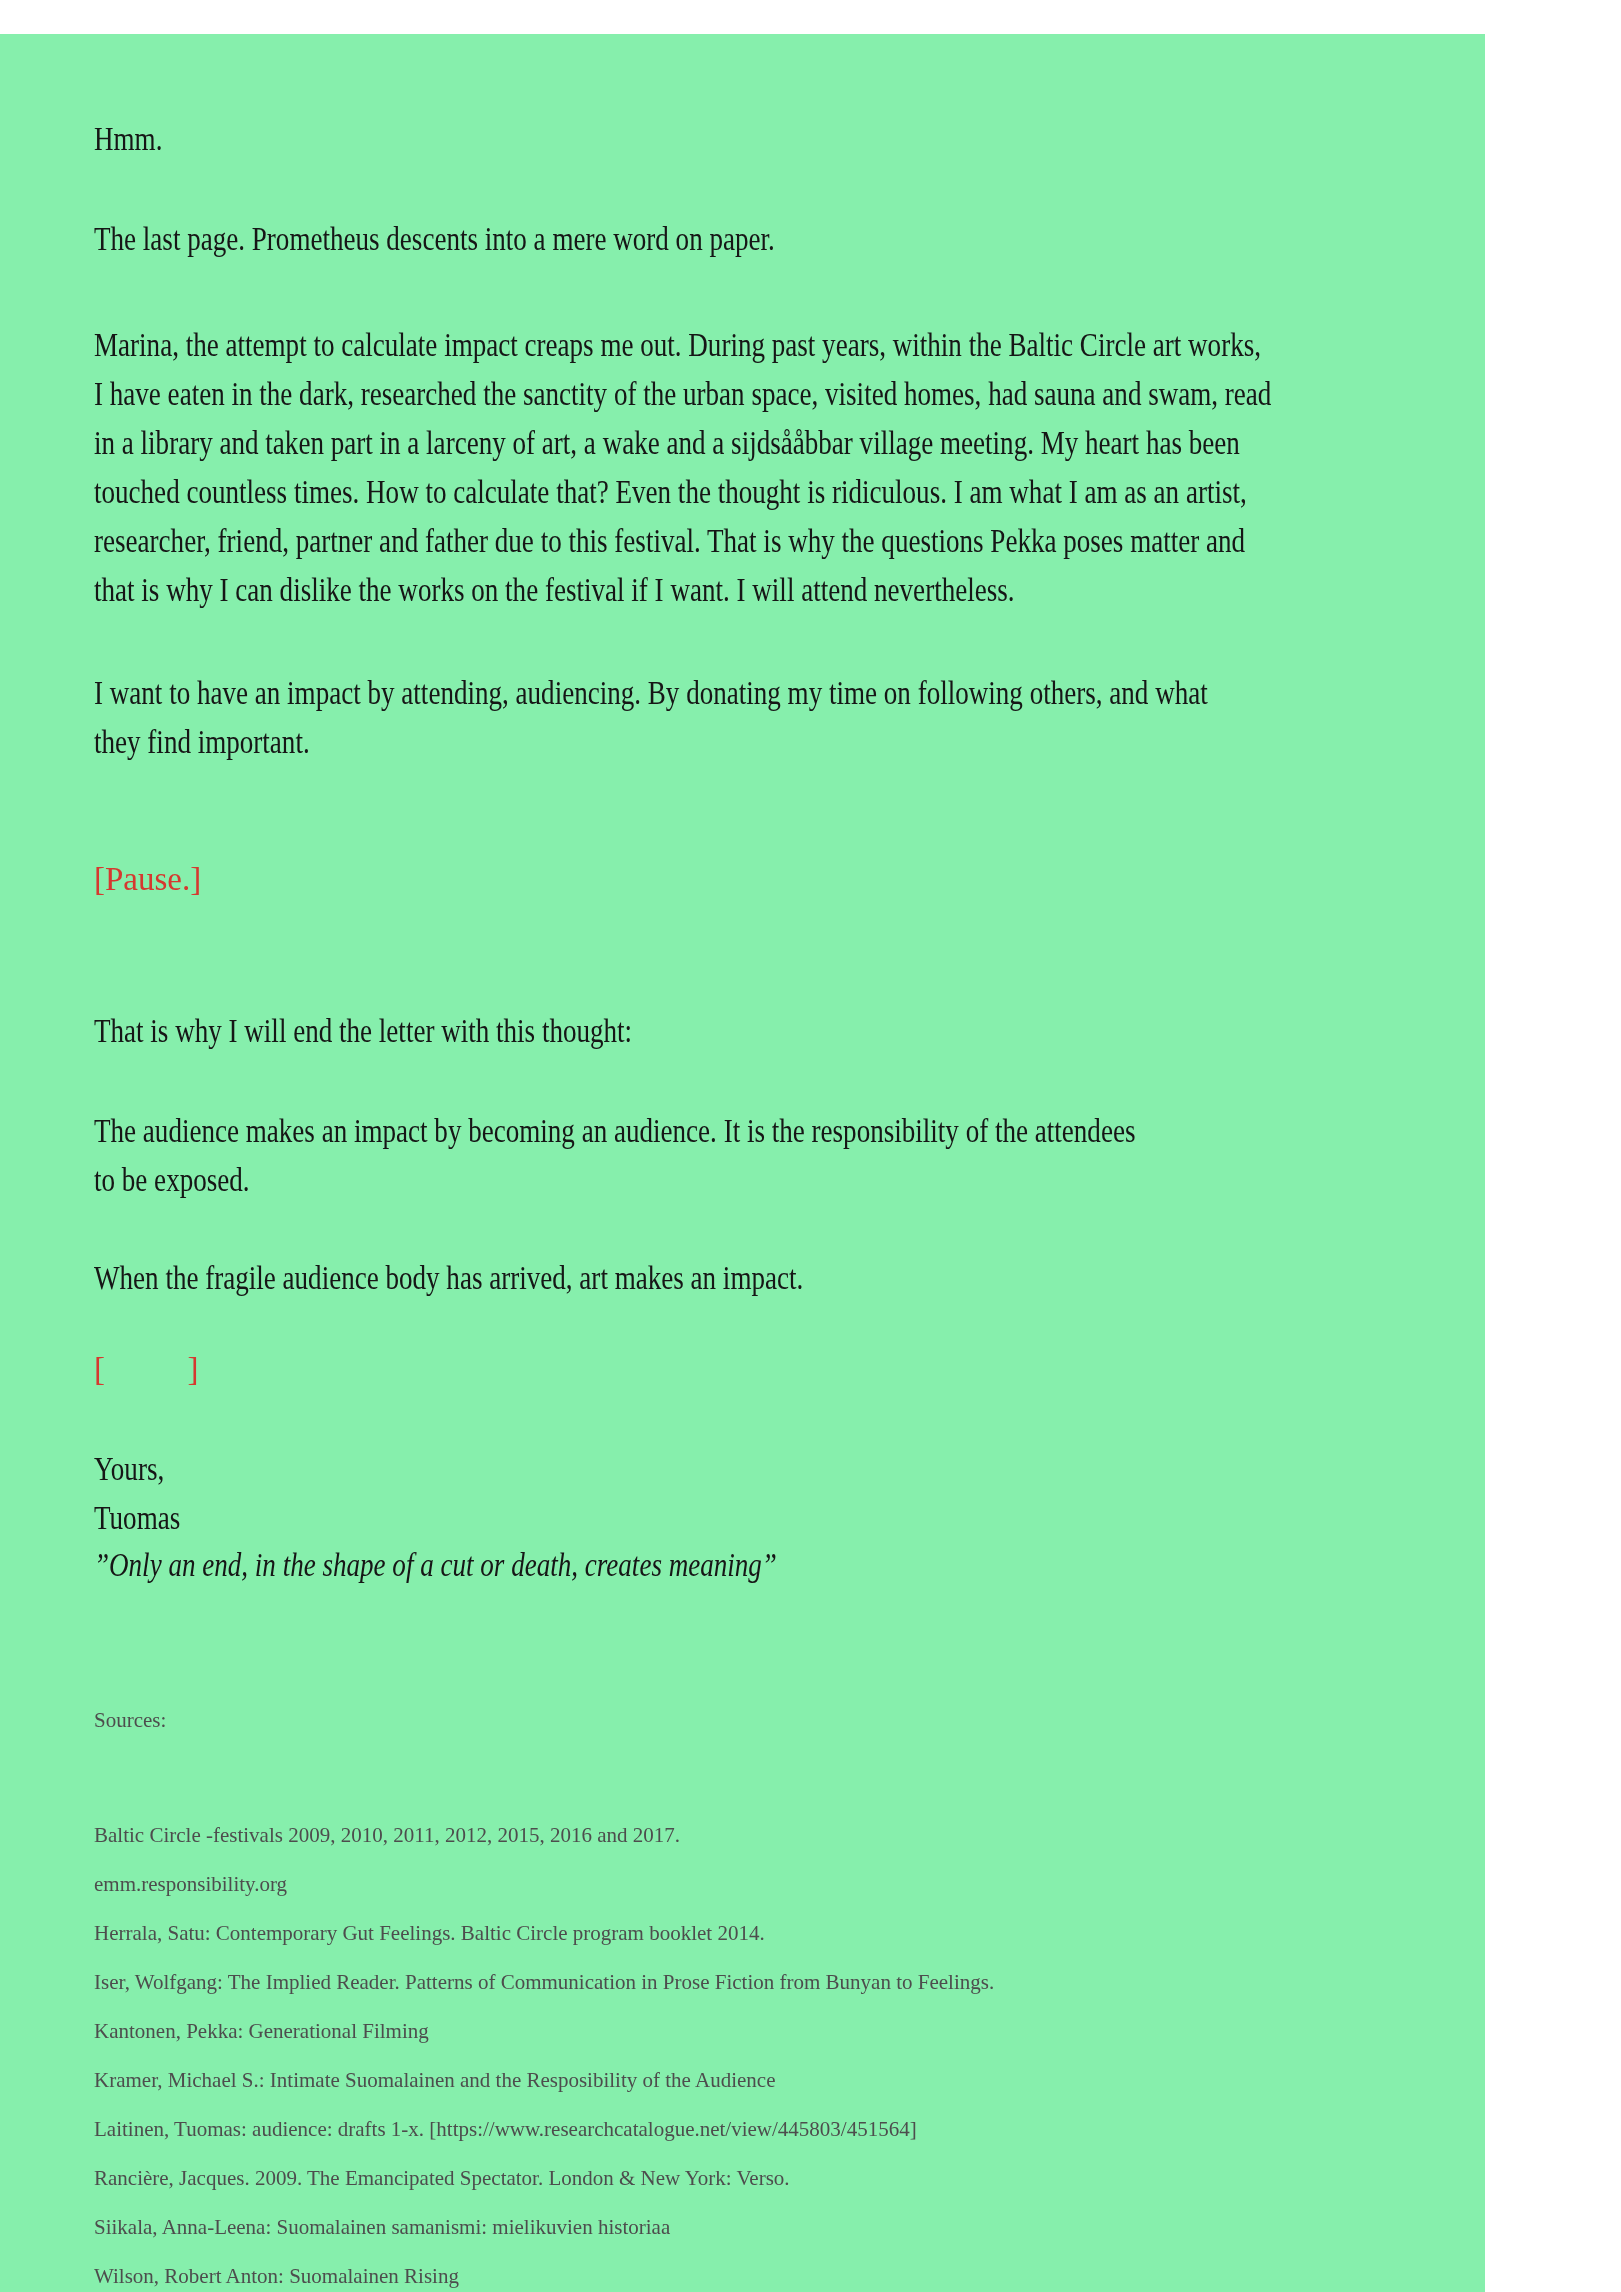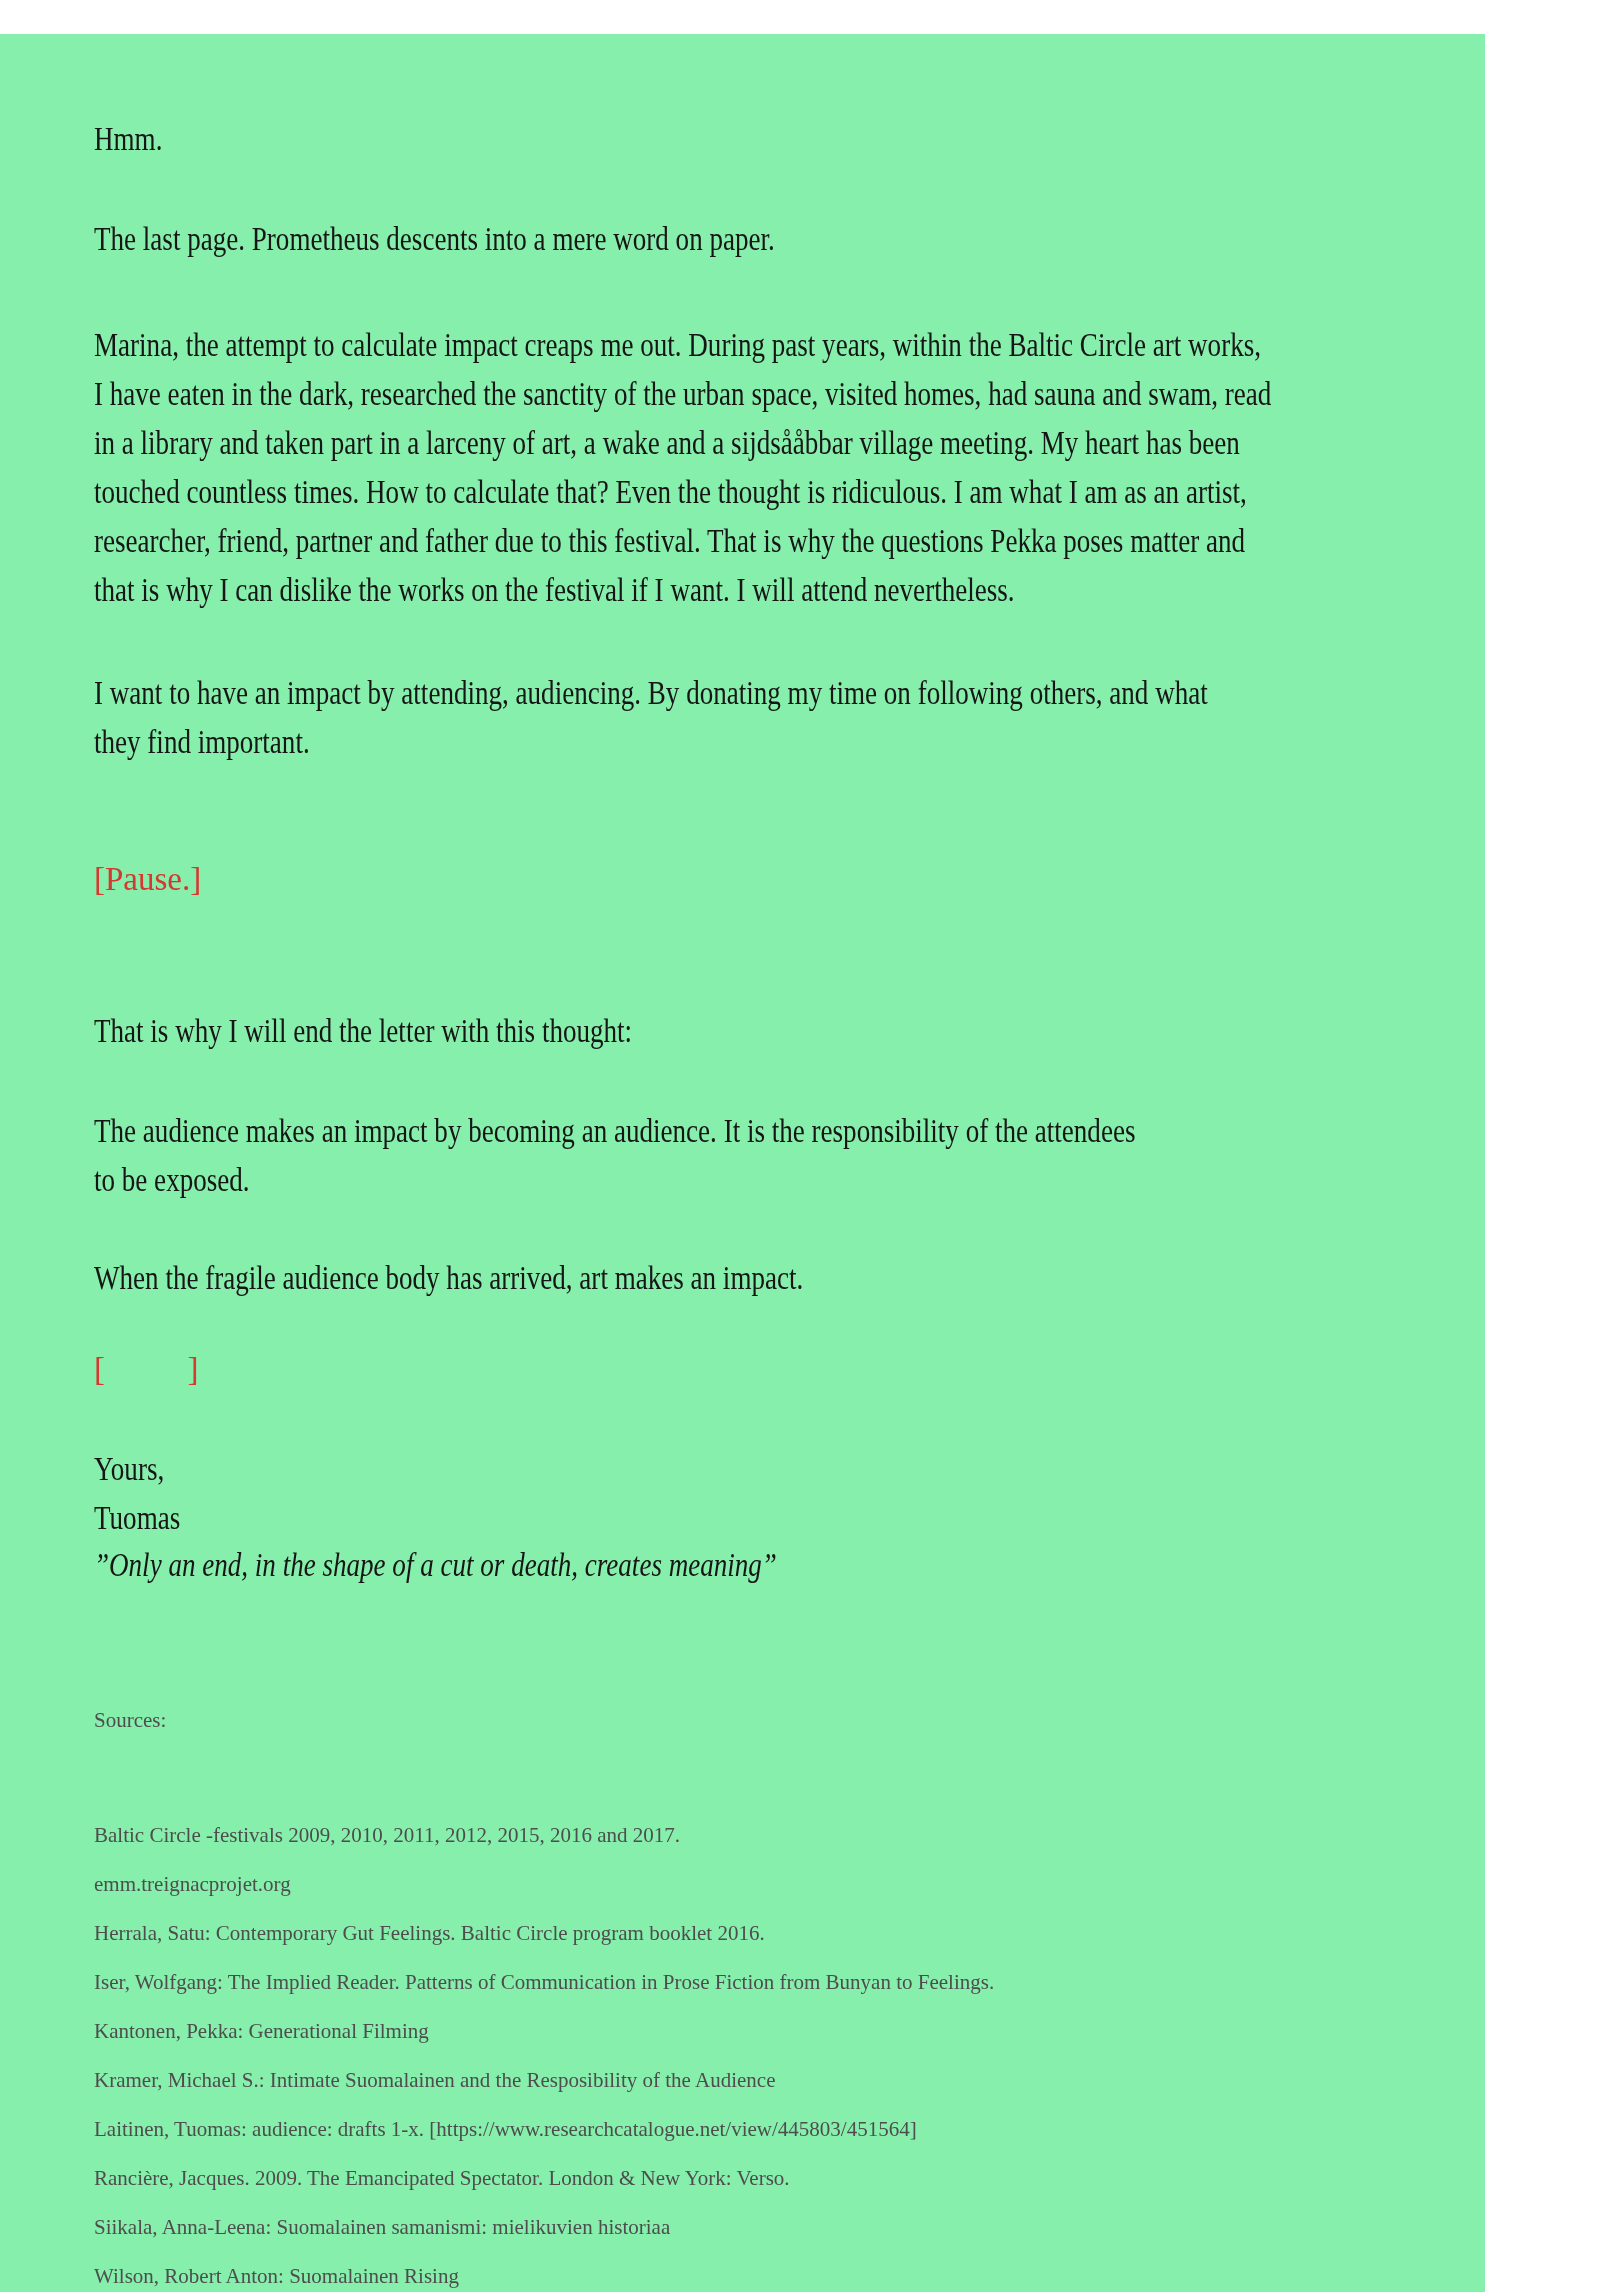--- a/index.html
+++ b/index.html
@@ -91,22 +91,22 @@
 
   <div class="blk condensed" style="top:1411px">Yours,
 Tuomas</div>
 
   <div class="blk condensed italic" style="top:1507px">”Only an end, in the shape of a cut or death, creates meaning”</div>
 
   <div class="blk src" style="top:1662px">Sources:</div>
 
   <div class="blk src" style="top:1777px">
     <div class="src-line">Baltic Circle -festivals 2009, 2010, 2011, 2012, 2015, 2016 and 2017.</div>
-    <div class="src-line">emm.treignacprojet.org</div>
-    <div class="src-line">Herrala, Satu: Contemporary Gut Feelings. Baltic Circle program booklet 2016.</div>
+    <div class="src-line">emm.responsibility.org</div>
+    <div class="src-line">Herrala, Satu: Contemporary Gut Feelings. Baltic Circle program booklet 2014.</div>
     <div class="src-line">Iser, Wolfgang: The Implied Reader. Patterns of Communication in Prose Fiction from Bunyan to Feelings.</div>
     <div class="src-line">Kantonen, Pekka: Generational Filming</div>
     <div class="src-line">Kramer, Michael S.: Intimate Suomalainen and the Resposibility of the Audience</div>
     <div class="src-line">Laitinen, Tuomas: audience: drafts 1-x. [https://www.researchcatalogue.net/view/445803/451564]</div>
     <div class="src-line">Rancière, Jacques. 2009. The Emancipated Spectator. London &amp; New York: Verso.</div>
     <div class="src-line">Siikala, Anna-Leena: Suomalainen samanismi: mielikuvien historiaa</div>
     <div class="src-line">Wilson, Robert Anton: Suomalainen Rising</div>
   </div>
 
   <div class="bottom-bar"></div>

